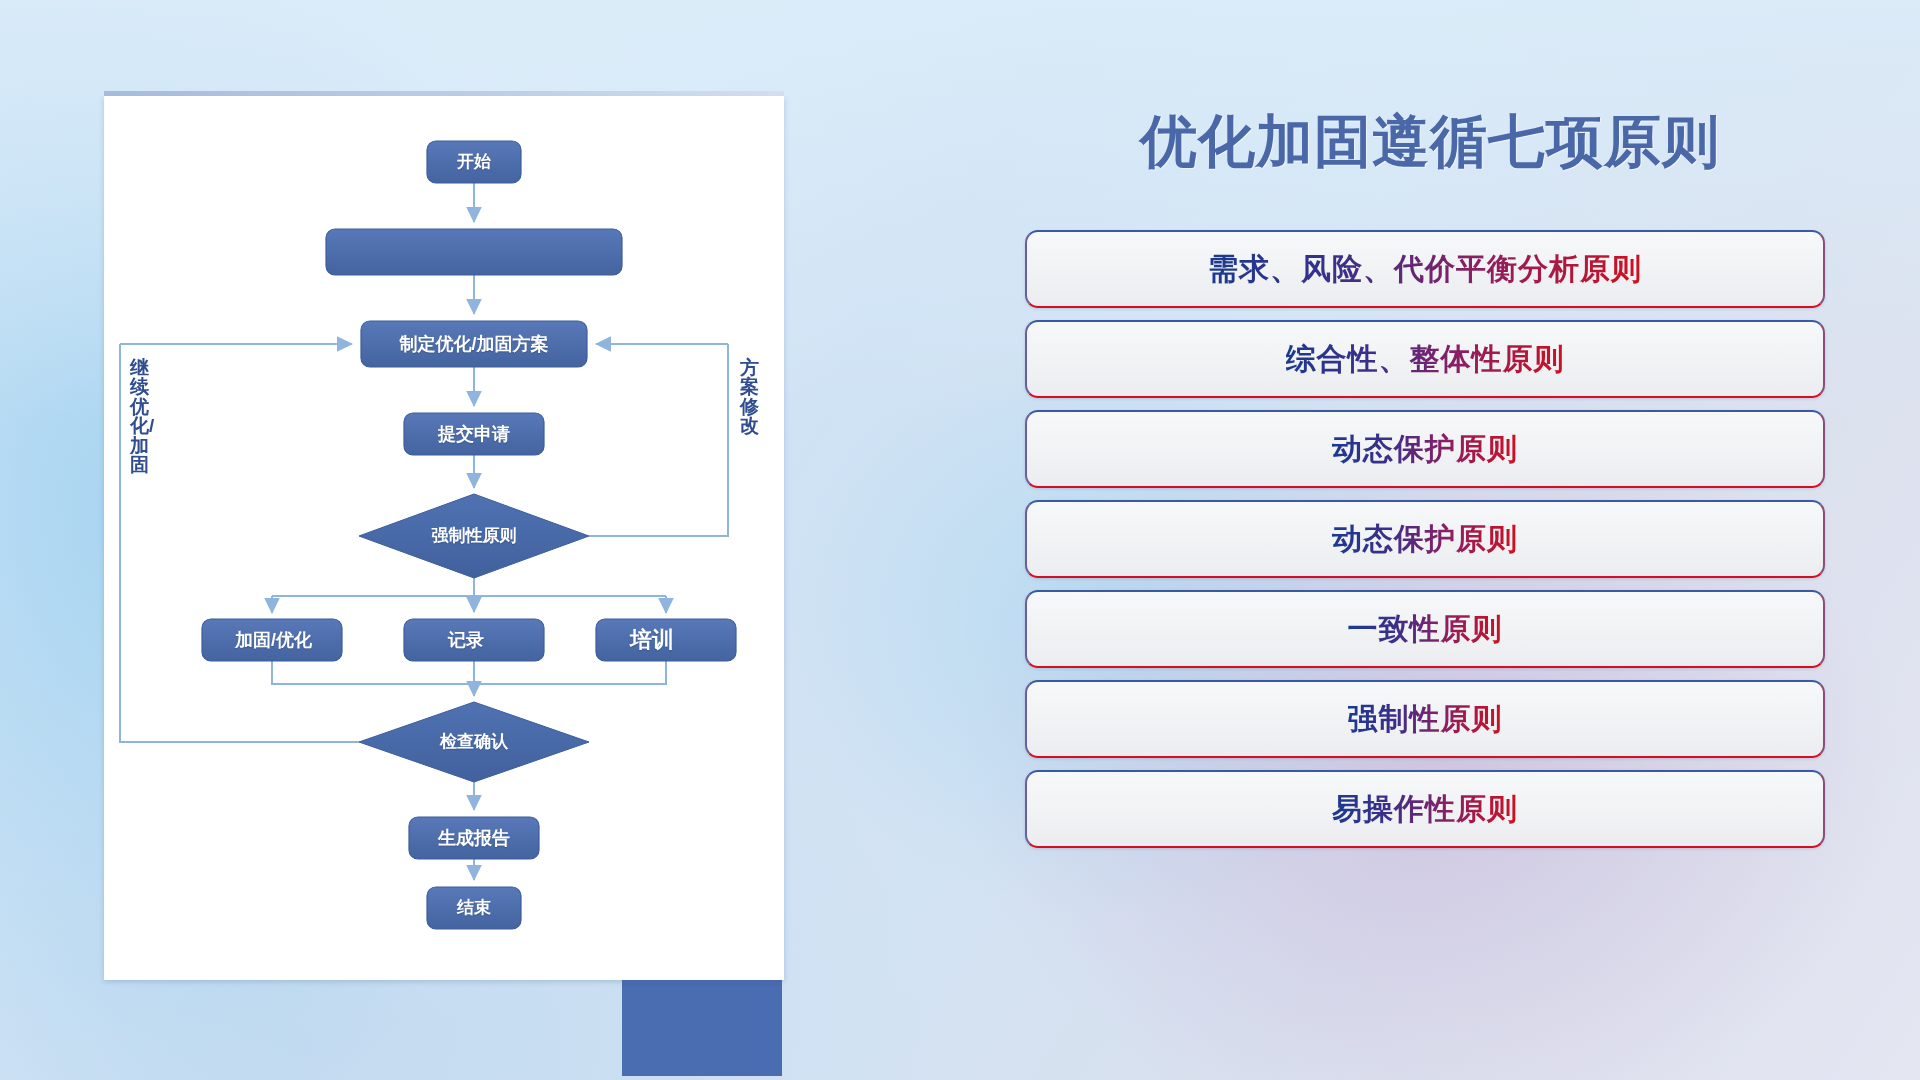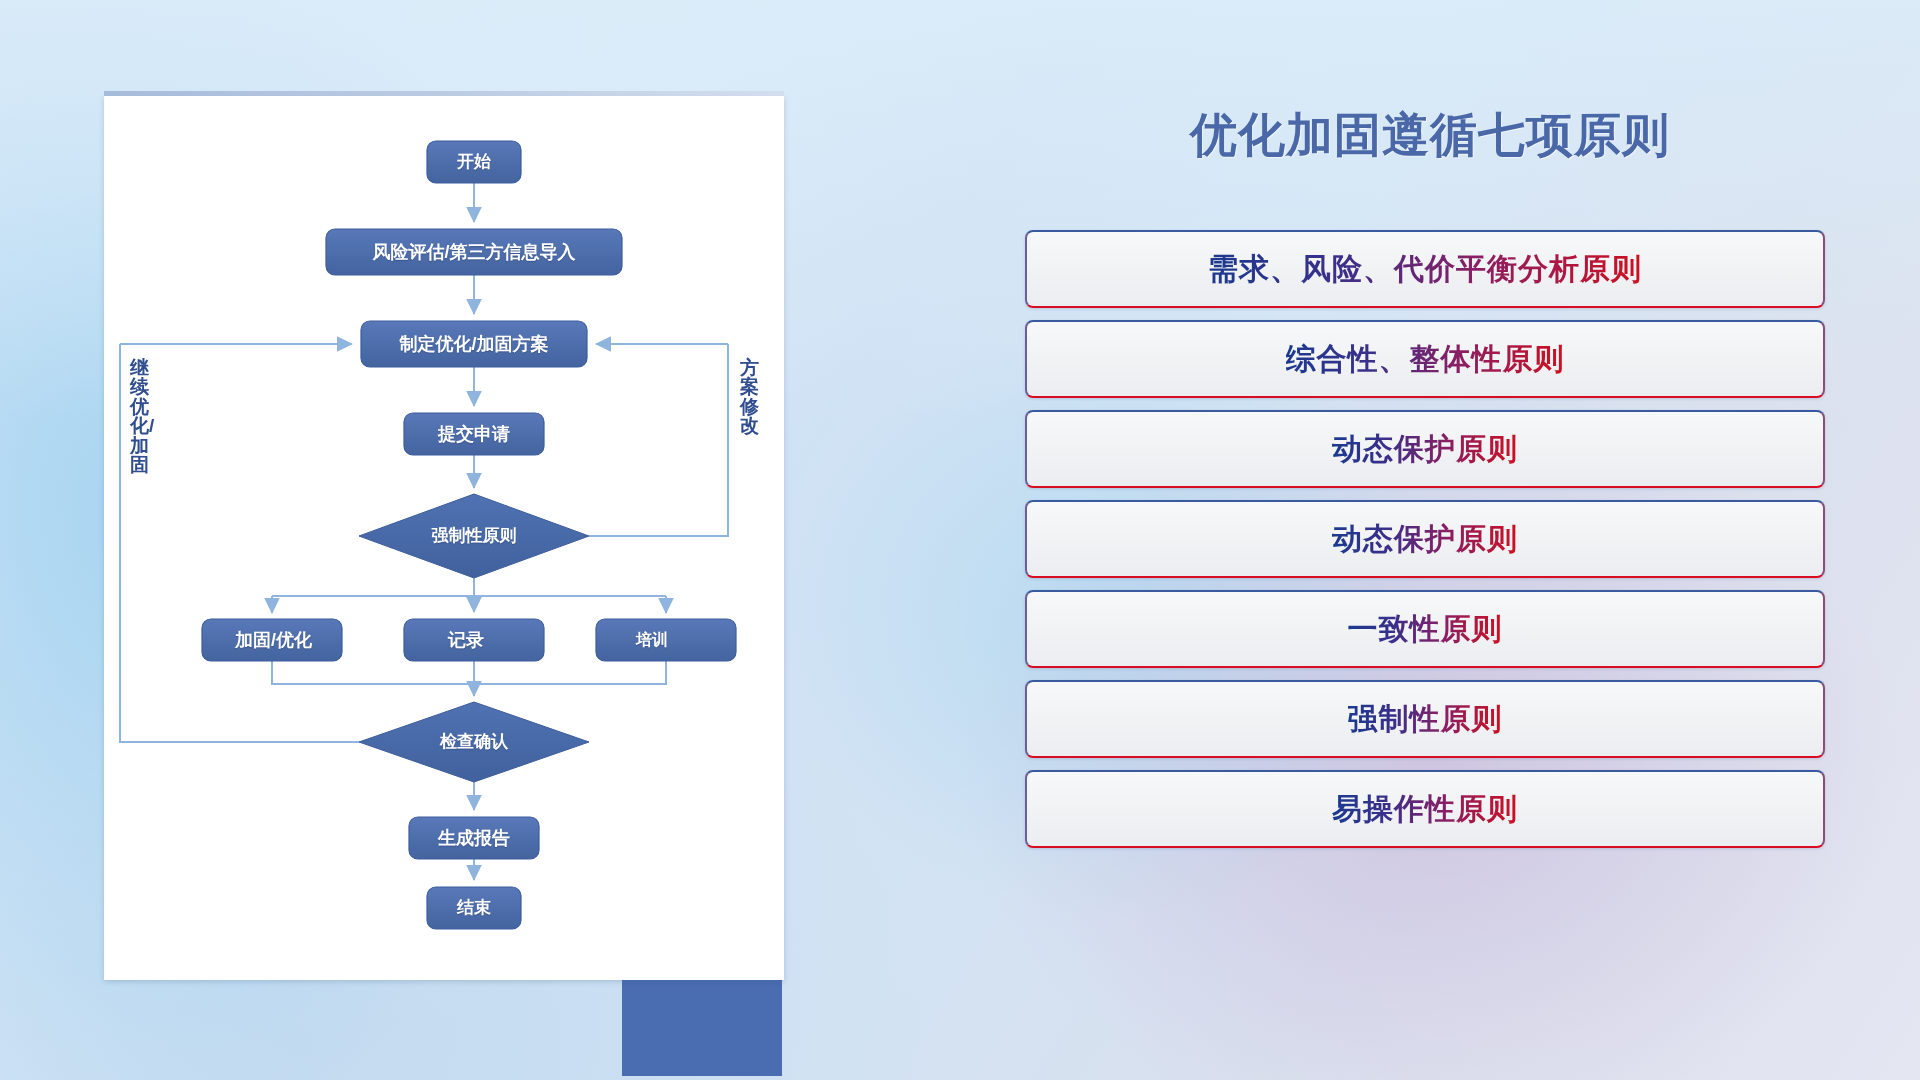--- a/index.html
+++ b/index.html
@@ -99,37 +99,37 @@
     top: 96px;
     width: 820px;
     height: 900px;
   }
   #right-title {
     position: absolute;
     left: 0;
     top: 8px;
     width: 820px;
     text-align: center;
-    font-size: 47px;
+    font-size: 57px;
     font-weight: bold;
     letter-spacing: 1px;
     color: #4a68a8;
     text-shadow: 1px 1px 0 rgba(255,255,255,0.55);
   }
   #principle-list {
     position: absolute;
     left: 5px;
     top: 134px;
     width: 800px;
   }
   .principle-card {
     position: relative;
     height: 78px;
     margin-bottom: 12px;
-    border-radius: 8px;
+    border-radius: 13px;
     background: linear-gradient(180deg, #f7f8f9 0%, #f1f2f4 55%, #ebedf0 100%);
     border-top: 2px solid #3a5aa0;
     border-left: 2px solid #6a5f9a;
     border-right: 2px solid #8a4d7a;
     border-bottom: 2.5px solid #d80d21;
     display: flex;
     align-items: center;
     justify-content: center;
     box-shadow: 0 1px 3px rgba(70,90,140,0.20);
     box-sizing: border-box;
@@ -233,33 +233,32 @@
         <polygon points="370,606 485,646 370,686 255,646" fill="url(#diaGrad)" stroke="#3c5c9e" stroke-width="1"></polygon>
 
         <rect x="305" y="721" width="130" height="42" rx="9" ry="9" fill="url(#nodeGrad)" stroke="#3c5c9e" stroke-width="1.2"></rect>
 
         <rect x="323" y="791" width="94" height="42" rx="9" ry="9" fill="url(#nodeGrad)" stroke="#3c5c9e" stroke-width="1.2"></rect>
       </svg>
     </div>
 
     <div class="node-label" style="left:323px; top:45px; width:94px; height:42px; line-height:42px; font-size:17px;">开始</div>
 
-    <div class="node-label" style="left:222px; top:133px; width:296px; height:46px; line-height:46px; font-size:18px;">风险评估/第三方信息导入</div>
 
     <div class="node-label" style="left:257px; top:225px; width:226px; height:46px; line-height:46px; font-size:18px;">制定优化/加固方案</div>
 
     <div class="node-label" style="left:300px; top:317px; width:140px; height:42px; line-height:42px; font-size:18px;">提交申请</div>
 
     <div class="node-label" style="left:255px; top:419px; width:230px; height:42px; line-height:42px; font-size:17px;">强制性原则</div>
 
     <div class="node-label" style="left:98px; top:523px; width:143px; height:42px; line-height:42px; font-size:18px;">加固/优化</div>
 
     <div class="node-label" style="left:300px; top:523px; width:124px; height:42px; line-height:42px; font-size:18px;">记录</div>
 
-    <div class="node-label" style="left:492px; top:523px; width:112px; height:42px; line-height:42px; font-size:16px;">培训</div>
+    <div class="node-label" style="left:492px; top:523px; width:112px; height:42px; line-height:42px; font-size:22px;">培训</div>
 
     <div class="node-label" style="left:255px; top:626px; width:230px; height:40px; line-height:40px; font-size:17px;">检查确认</div>
 
     <div class="node-label" style="left:305px; top:721px; width:130px; height:48px; line-height:42px; font-size:18px;">生成报告</div>
 
     <div class="node-label" style="left:323px; top:791px; width:94px; height:42px; line-height:42px; font-size:17px;">结束</div>
 
     <div class="side-label" style="left:26px; top:262px;">继续优化/加固</div>
 
     <div class="side-label" style="left:636px; top:262px;">方案修改</div>

